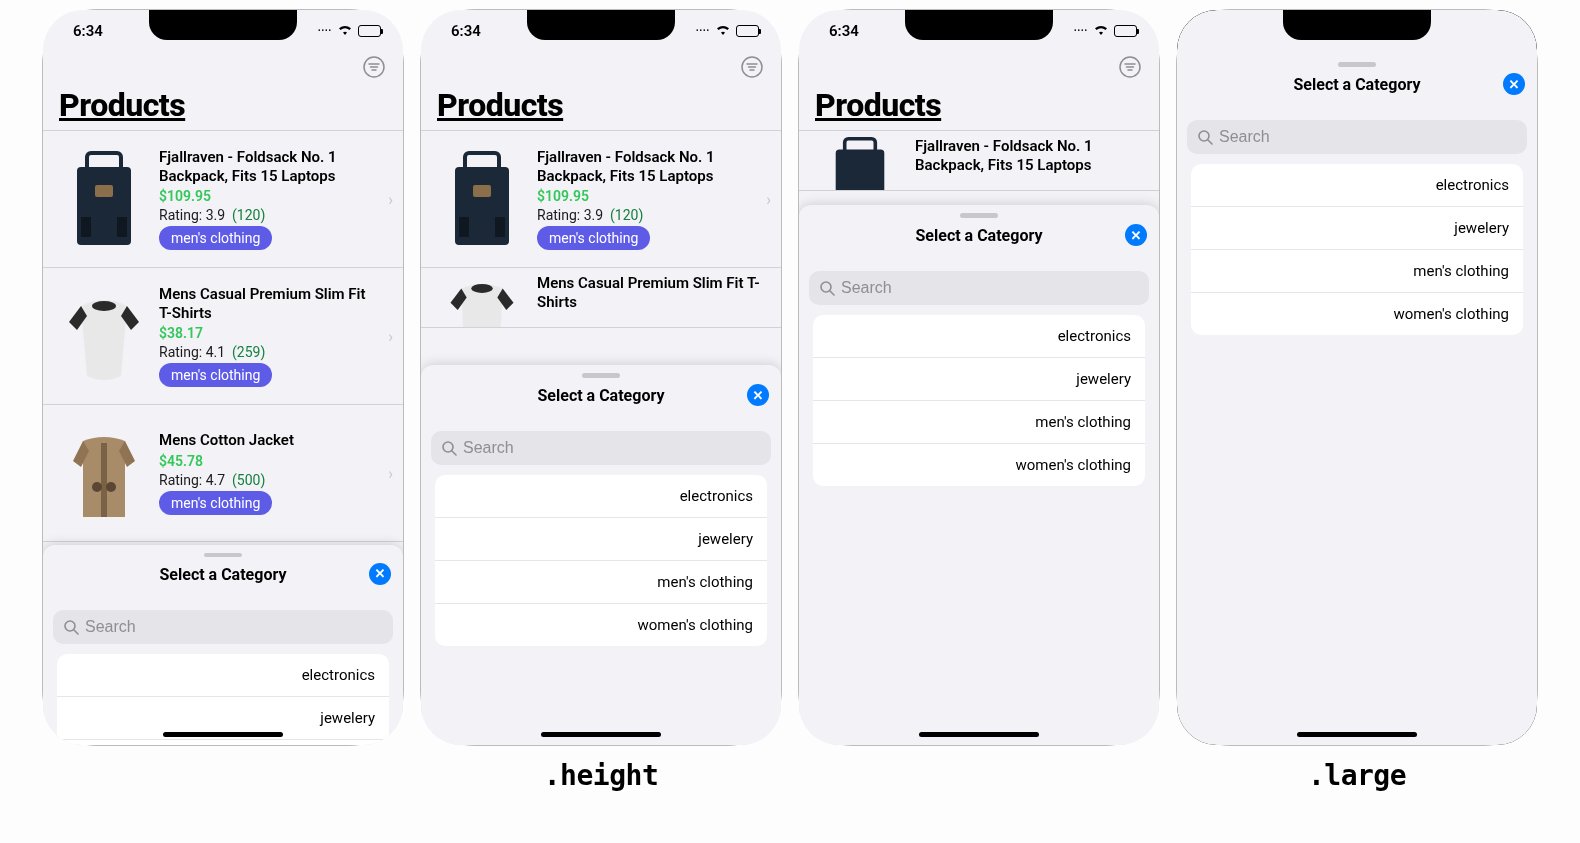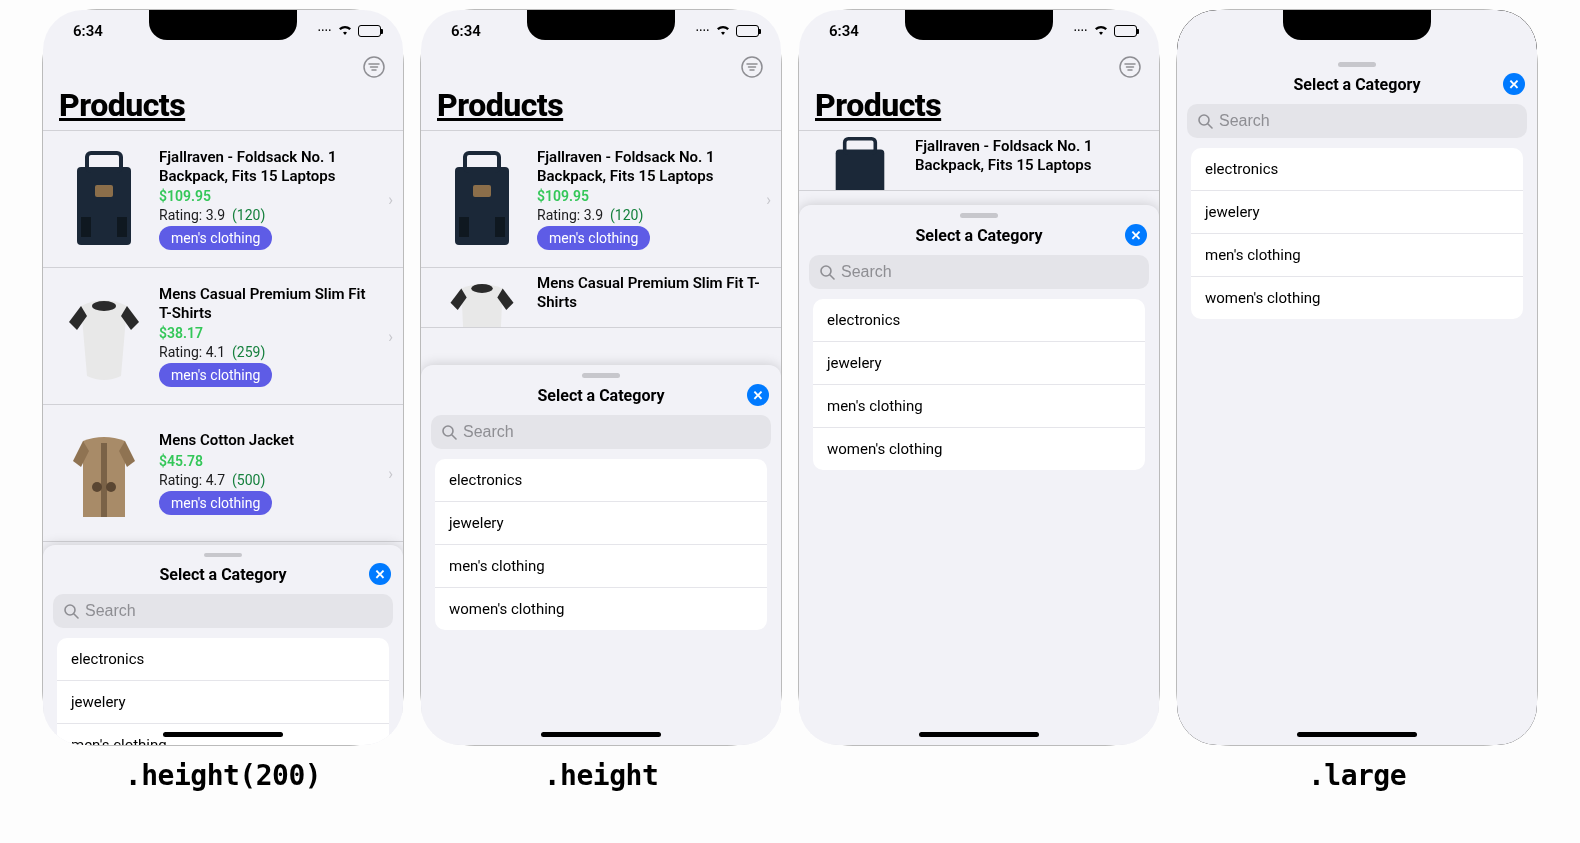--- a/index.html
+++ b/index.html
@@ -95,31 +95,31 @@
   .sheet-head { position:relative; text-align:center; padding: 4px 12px 10px 12px;}
   .sheet-title { font-weight:700; font-size:16px; }
   .close-btn {
     position:absolute; right:12px; top:2px;
     width:22px; height:22px; border-radius:50%;
     background:#007aff; color:#fff;
     display:flex; align-items:center; justify-content:center;
     font-size:13px; font-weight:700;
   }
   .search {
-    margin: 0 10px 10px 10px; background:#e4e4e9;
+    margin: 16px 10px 10px 10px; background:#e4e4e9;
     border-radius:10px; display:flex; align-items:center;
     padding: 8px 10px; gap:6px; color:#8e8e93;
   }
   .search input {
     background:transparent; border:none; outline:none;
     font-size:16px; flex:1; color:#000;
   }
   .search input::placeholder { color:#8e8e93; }
   .cat-list { margin: 0 14px; background:#fff; border-radius:10px; overflow:hidden; }
-  .cat { padding: 12px 14px; font-size:15px; border-bottom:0.5px solid #e5e5ea; }
+  .cat { padding: 12px 14px; font-size:15px; border-bottom:0.5px solid #e5e5ea;text-align:right; }
   .cat:last-child { border-bottom:none; }
   .dim-overlay { position:absolute; inset:0; background:rgba(0,0,0,0.10); z-index:30;}
 </style>
 </head>
 <body>
 
 <div class="col">
 <div class="phone">
   <div class="notch"></div>
   <div class="screen">
@@ -221,21 +221,20 @@
       </div>
       <div class="cat-list">
         <div class="cat">electronics</div>
         <div class="cat">jewelery</div>
         <div class="cat">men's clothing</div>
       </div>
     </div>
   </div>
   <div class="home-indicator"></div>
 </div>
-<div class="caption">.height(200)</div>
 </div>
 
 <div class="col">
 <div class="phone">
   <div class="notch"></div>
   <div class="screen">
     <div class="status">
       <span>6:34</span>
       <div class="status-right">
         <span class="dots">••••</span>

